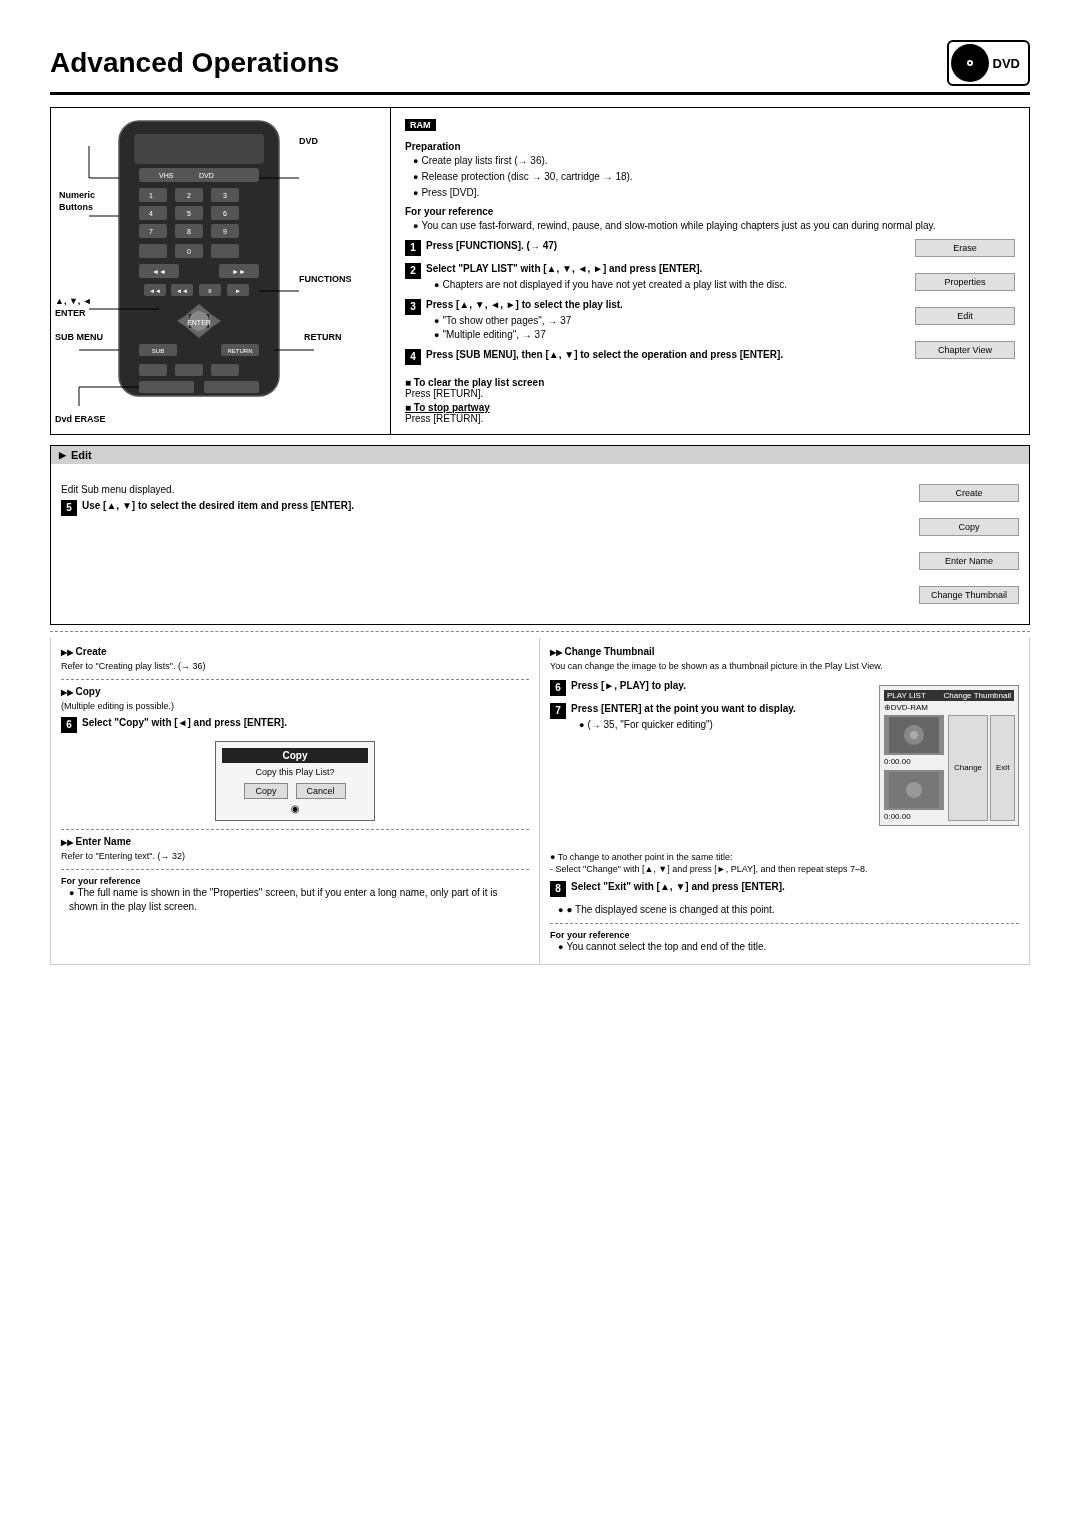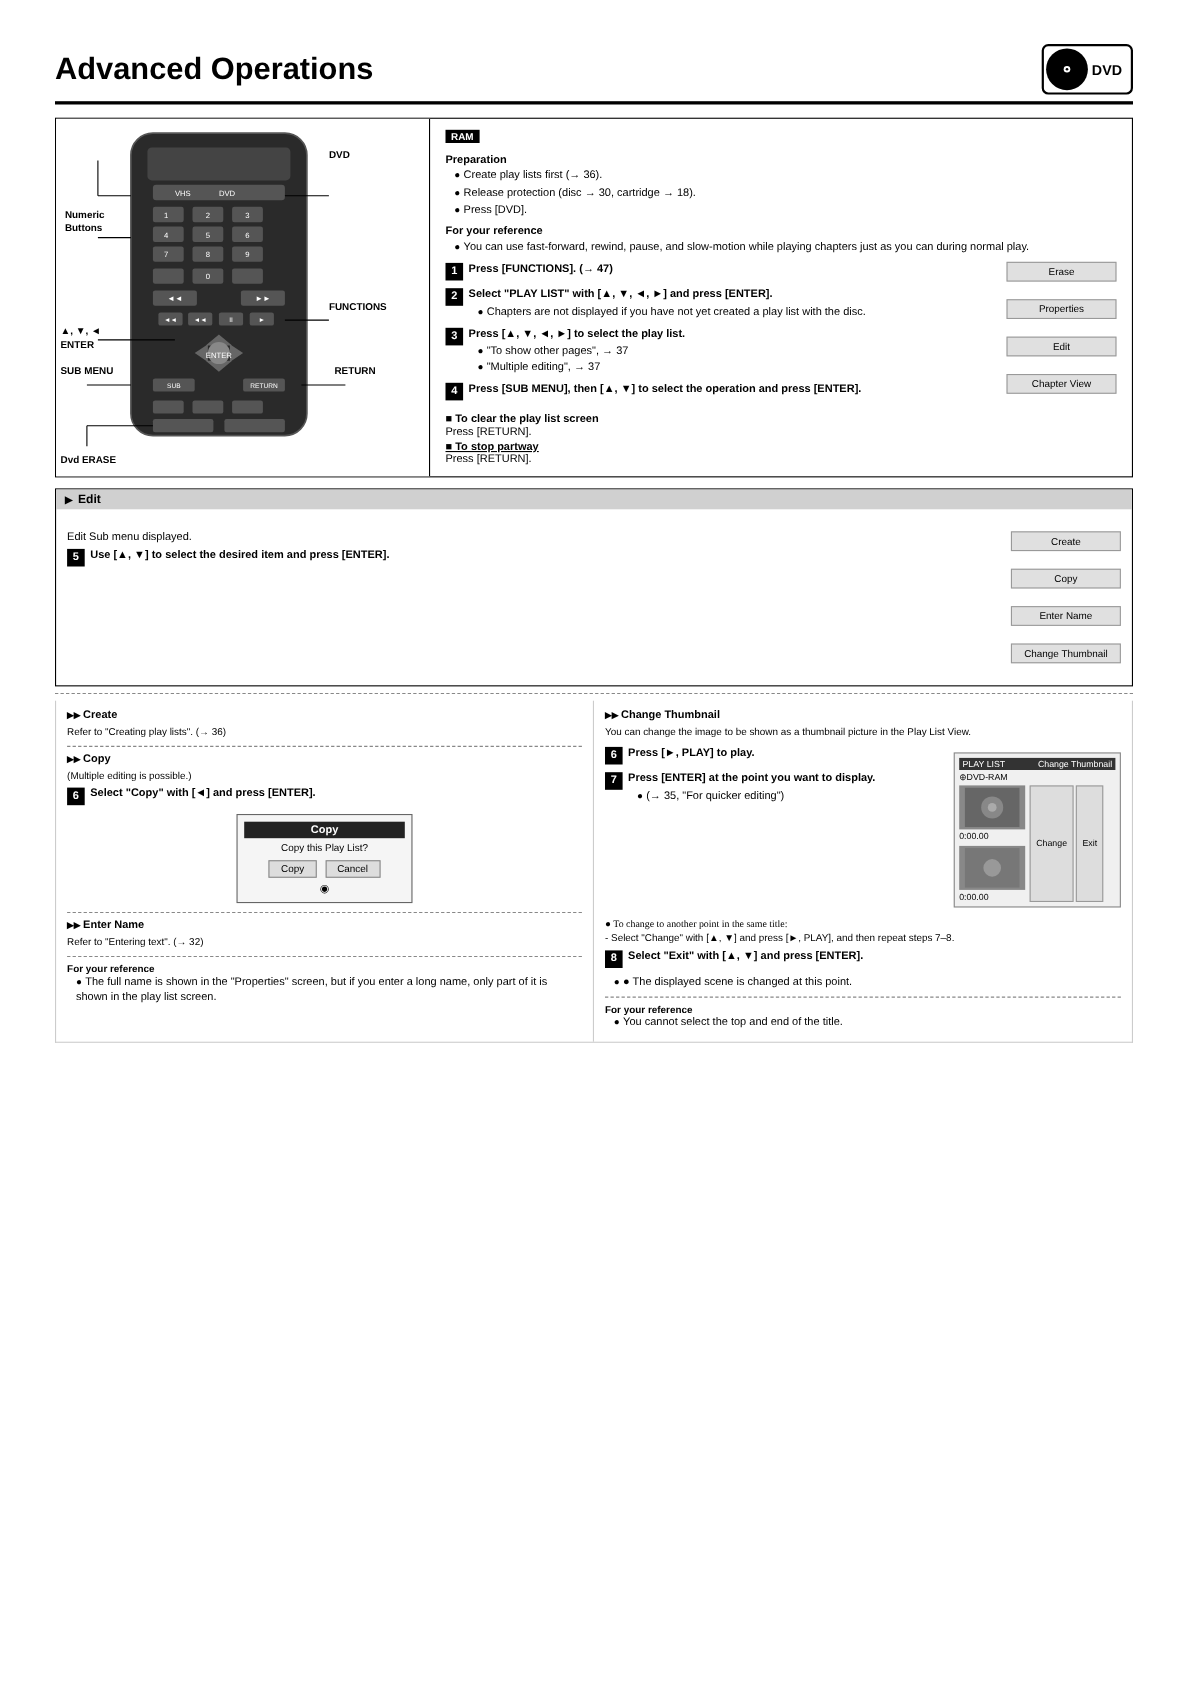--- a/index.html
+++ b/index.html
@@ -171,21 +171,21 @@
     }
     .copy-dialog-title { font-weight: bold; font-size: 10px; background: #222; color: #fff; padding: 2px 6px; margin-bottom: 4px; }
     .copy-dialog-body { font-size: 9px; margin-bottom: 6px; }
     .copy-dialog-buttons { display: flex; justify-content: center; gap: 8px; }
     .copy-dialog-btn { background: #ddd; border: 1px solid #888; padding: 2px 10px; font-size: 9px; cursor: pointer; }
 
     
     .thumbnail-box {
       border: 1px solid #888;
       background: #f0f0f0;
-      width: 152px;
+      width: 140px;
       margin: 6px 0;
       padding: 4px;
       font-size: 8px;
     }
     .thumbnail-header { background: #333; color: #fff; font-size: 8px; padding: 1px 3px; display: flex; justify-content: space-between; }
     .thumbnail-inner { display: flex; gap: 4px; margin-top: 3px; }
     .thumb-img { width: 60px; height: 40px; background: #888; display: flex; align-items: center; justify-content: center; }
     .thumb-controls { display: flex; flex-direction: row; gap: 2px; }
     .thumb-btn { background: #ddd; border: 1px solid #999; padding: 1px 5px; font-size: 8px; }
     .thumb-time { font-size: 8px; margin-top: 2px; }
@@ -491,21 +491,21 @@
               <div class="thumb-time">0:00.00</div>
             </div>
             <div class="thumb-controls">
               <button class="thumb-btn">Change</button>
               <button class="thumb-btn">Exit</button>
             </div>
           </div>
         </div>
       </div>
 
-      <div style="font-size:9px; margin-top:4px;font-family:Liberation Serif, serif;">● To change to another point in the same title:</div>
+      <div style="font-size:9px; margin-top:20px;">● To change to another point in the same title:</div>
       <div style="font-size:9px; margin-top:2px;">- Select "Change" with [▲, ▼] and press [►, PLAY], and then repeat steps 7–8.</div>
 
       <div class="step" style="margin-top:6px;">
         <div class="step-num">8</div>
         <div class="step-content">
           <b>Select "Exit" with [▲, ▼] and press [ENTER].</b>
         </div>
       </div>
       <ul class="bullet-list">
         <li>● The displayed scene is changed at this point.</li>

